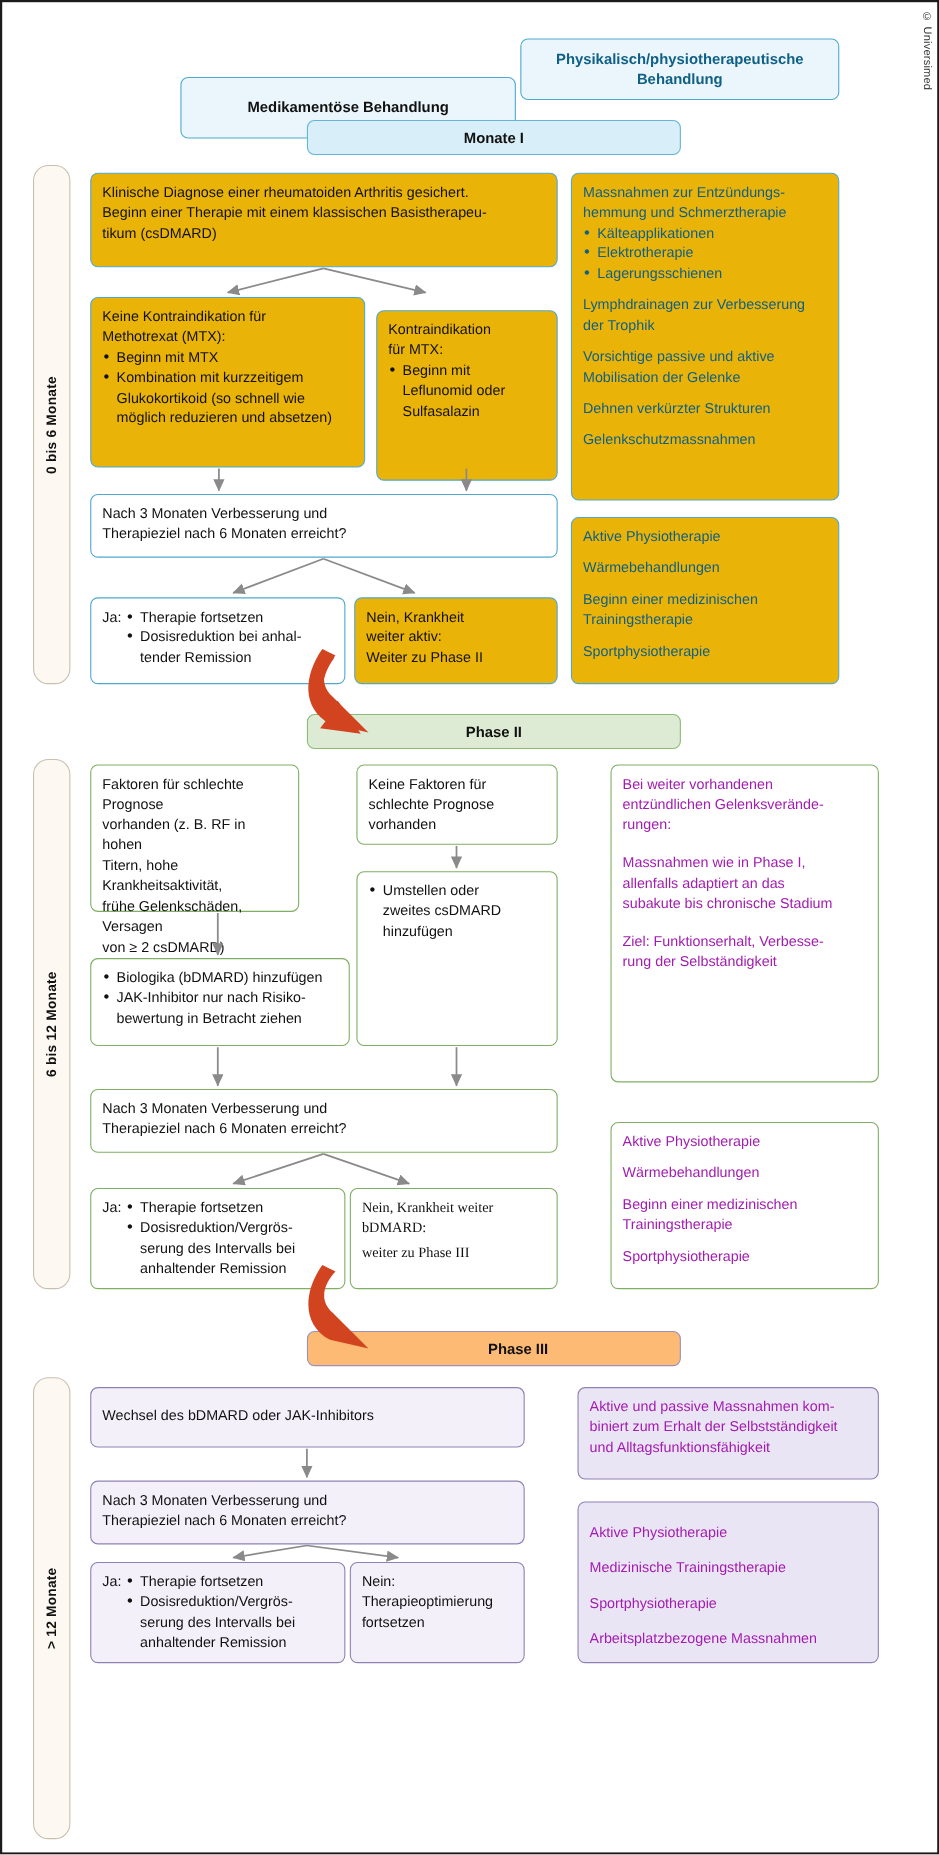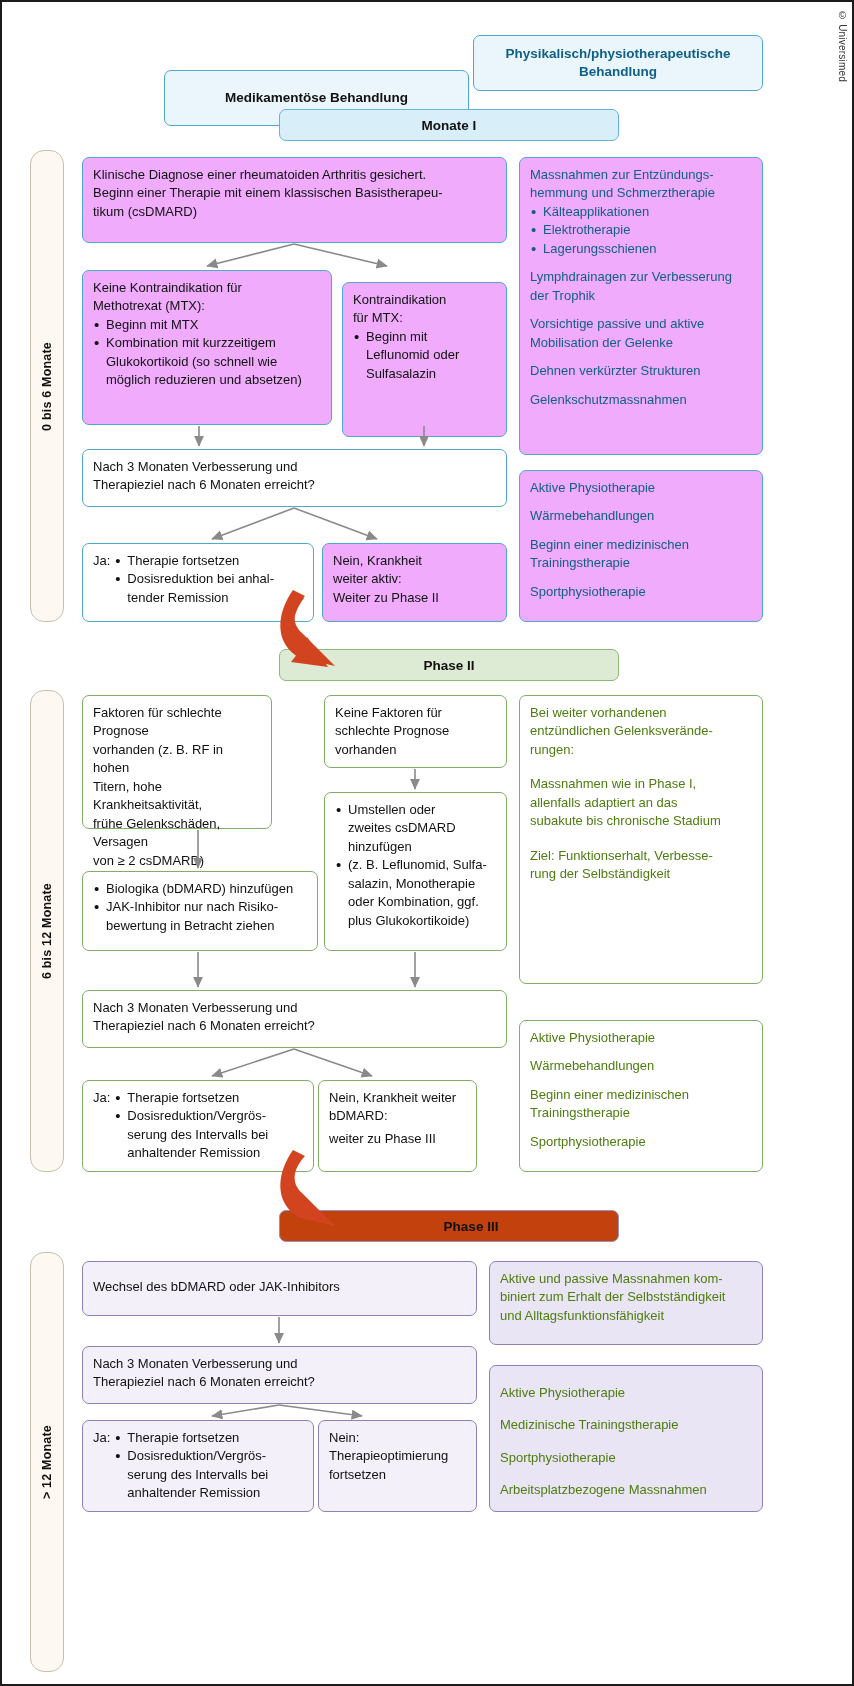--- a/index.html
+++ b/index.html
@@ -54,21 +54,21 @@
     font-weight: bold;
     font-size: 13.5px;
     color: #111;
     display: flex;
     align-items: center;
     justify-content: center;
     text-align: center;
   }
   .phase1 { background: #d8eef8; border: 1.5px solid #63b4d6; }
   .phase2 { background: #ddebd4; border: 1.5px solid #8dba74; }
-  .phase3 { background: #c2410c; border: 1.5px solid #9a8fbd; padding-left: 44px; }
+  .phase3 { background: #fdba74; border: 1.5px solid #9a8fbd; padding-left: 44px; }
 
   
   .bracket {
     position: absolute;
     border: 1.5px solid #c8bfae;
     border-radius: 14px;
     background: #fdf8f1;
     display: flex;
     align-items: center;
     justify-content: center;
@@ -85,28 +85,28 @@
 
   
   .box {
     position: absolute;
     border-radius: 7px;
     padding: 8px 10px;
     font-size: 13px;
     line-height: 1.42;
     color: #111;
   }
-  .b-blue { border: 1.5px solid #4fa9cf; background: #f0abfc; }
+  .b-blue { border: 1.5px solid #4fa9cf; background: #eab308; }
   .b-blue-plain { border: 1.5px solid #4fa9cf; background: #ffffff; }
   .b-green { border: 1.5px solid #7fae64; background: #ffffff; }
   .b-purple { border: 1.5px solid #8e82b4; background: #f3f0fa; }
   .b-purple-fill { border: 1.5px solid #8e82b4; background: #eae5f5; }
 
   .box.rtext { color: #0f5f86; }
-  .box.gtext { color: #4d7c0f; }
+  .box.gtext { color: #a21caf; margin-left: 36px; }
 
   ul.bl { margin: 0; padding: 0; list-style: none; }
   ul.bl li {
     position: relative;
     padding-left: 13px;
     margin: 0 0 0 0;
   }
   ul.bl li::before {
     content: "\2022";
     position: absolute;
@@ -265,26 +265,20 @@
       </li>
     </ul>
   </div>
 
   <div class="box b-green" style="left:322px; top:790px; width:183px; height:159px;">
     <ul class="bl">
       <li>
         <span class="hang">Umstellen oder</span>
         <span class="hang">zweites csDMARD</span>
         <span class="hang">hinzufügen</span>
-      </li>
-      <li>
-        <span class="hang">(z. B. Leflunomid, Sulfa-</span>
-        <span class="hang">salazin, Monotherapie</span>
-        <span class="hang">oder Kombination, ggf.</span>
-        <span class="hang">plus Glukokortikoide)</span>
       </li>
     </ul>
   </div>
 
   <div class="box b-green" style="left:80px; top:988px; width:425px; height:58px;">
     <div>Nach 3 Monaten Verbesserung und</div>
     <div>Therapieziel nach 6 Monaten erreicht?</div>
   </div>
 
   <div class="box b-green" style="left:80px; top:1078px; width:232px; height:92px;">
@@ -294,21 +288,21 @@
         <li>Therapie fortsetzen</li>
         <li>
           <span class="hang">Dosisreduktion/Vergrös-</span>
           <span class="hang">serung des Intervalls bei</span>
           <span class="hang">anhaltender Remission</span>
         </li>
       </ul>
     </div>
   </div>
 
-  <div class="box b-green" style="left:316px; top:1078px; width:159px; height:92px;">
+  <div class="box b-green" style="left:316px; top:1078px; width:189px; height:92px;font-family:Liberation Serif, serif;">
     <div>Nein, Krankheit weiter</div>
     <div>bDMARD:</div>
     <div style="height:4px"></div>
     <div>weiter zu Phase III</div>
   </div>
 
   <div class="box b-green gtext" style="left:517px; top:693px; width:244px; height:289px;">
     <div>Bei weiter vorhandenen</div>
     <div>entzündlichen Gelenksverände-</div>
     <div>rungen:</div>

